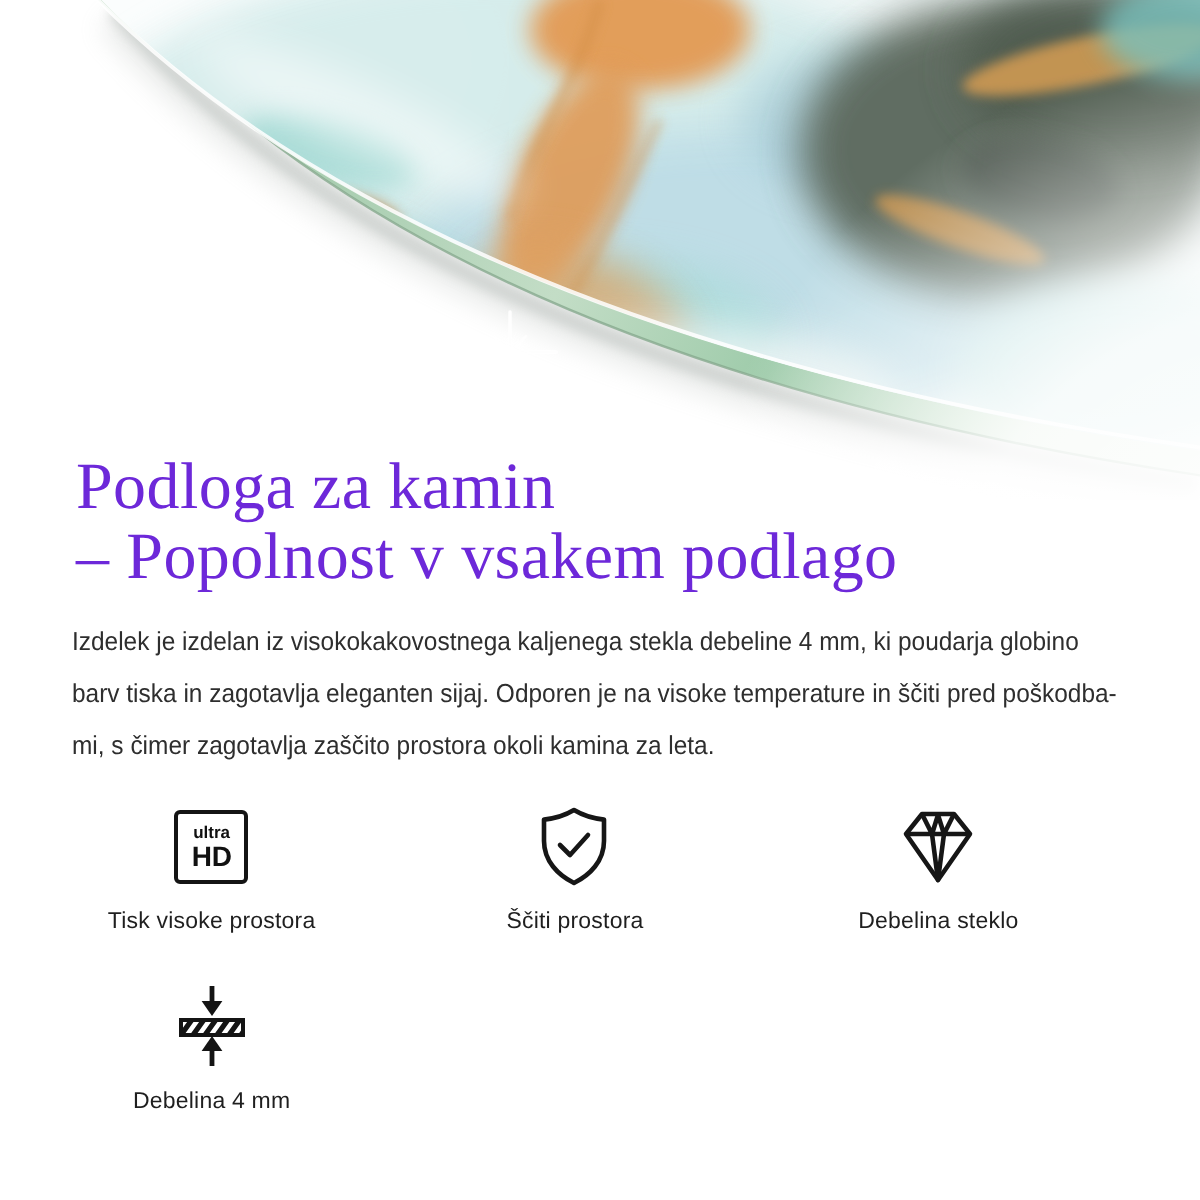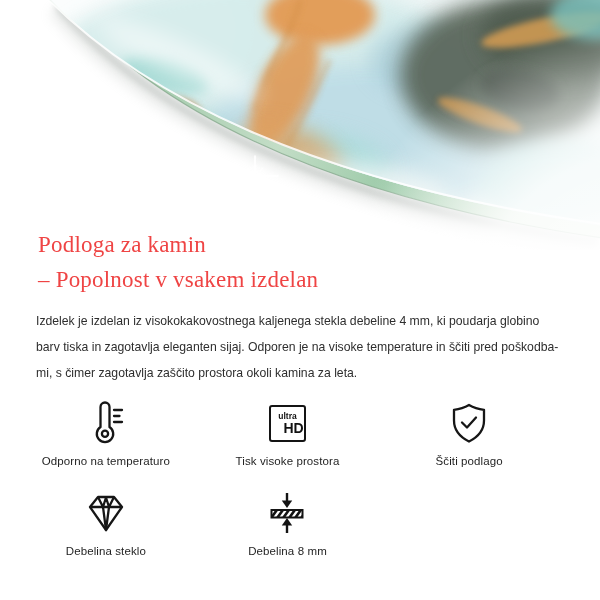--- a/index.html
+++ b/index.html
@@ -1,34 +1,34 @@
 <!DOCTYPE html>
 <html><head>
 <meta charset="utf-8">
 <style>
   html,body{margin:0;padding:0;background:#fff;}
   #app{position:relative;width:600px;height:600px;background:#ffffff;overflow:hidden;
        font-family:"Liberation Sans",sans-serif;}
   .hero{position:absolute;top:0;left:0;width:600px;height:250px;}
   .heading{position:absolute;top:227px;left:38px;width:540px;
-           font-family:"Liberation Serif",serif;font-weight:400;color:#ef4444;
-           font-size:23px;line-height:35px;letter-spacing:.2px;}
+           font-family:"Liberation Serif",serif;font-weight:400;color:#6d28d9;
+           font-size:33px;line-height:35px;letter-spacing:.2px;}
   .desc{position:absolute;top:308px;left:36px;width:560px;color:#2e2e2e;
         font-size:13px;line-height:26px;transform:scaleX(.94);transform-origin:left top;}
   .desc div{white-space:nowrap;}
   .features{position:absolute;top:400px;left:15px;width:545px;
             display:grid;grid-template-columns:repeat(3,1fr);row-gap:23px;}
   .feature{display:flex;flex-direction:column;align-items:center;}
   .feature .iconbox{height:46px;display:flex;align-items:center;justify-content:flex-end;}
   .feature .flabel{margin-top:9px;font-size:11.5px;color:#1f1f1f;letter-spacing:.1px;}
   .uhd-box{width:33px;height:33px;border:2.5px solid #141414;border-radius:3px;
            display:flex;flex-direction:column;align-items:center;justify-content:center;
            color:#111;}
   .uhd-top{font-size:8.5px;font-weight:bold;line-height:9px;}
-  .uhd-bottom{font-size:14px;font-weight:bold;line-height:14px;letter-spacing:-.2px;padding-left:12px;}
+  .uhd-bottom{font-size:14px;font-weight:bold;line-height:14px;letter-spacing:-.2px;}
   svg .stroked{fill:none;stroke:#161616;stroke-width:2.3;}
 </style>
 </head>
 <body>
 
 <div id="app">
 
   <svg class="hero" width="600" height="250" viewBox="0 0 600 250" aria-hidden="true">
     <defs>
       <clipPath id="faceClip">
@@ -96,60 +96,50 @@
 
     <g>
       <circle cx="255" cy="176" r="6" fill="#ffffff" opacity=".9" filter="url(#b3)"></circle>
       <path d="M232,176 H278 M255,156 V196" stroke="#ffffff" stroke-width="1.7" stroke-linecap="round" opacity=".95"></path>
       <path d="M247,168 L263,184 M247,184 L263,168" stroke="#ffffff" stroke-width="1.1" stroke-linecap="round" opacity=".8"></path>
     </g>
   </svg>
 
   <h1 class="heading" style="margin:0;">
     <div>Podloga za kamin</div>
-    <div>– Popolnost v vsakem izdelan</div>
+    <div>– Popolnost v vsakem podlago</div>
   </h1>
 
   <div class="desc">
     <div>Izdelek je izdelan iz visokokakovostnega kaljenega stekla debeline 4 mm, ki poudarja globino</div>
     <div>barv tiska in zagotavlja eleganten sijaj. Odporen je na visoke temperature in ščiti pred poškodba-</div>
     <div>mi, s čimer zagotavlja zaščito prostora okoli kamina za leta.</div>
   </div>
 
   <div class="features">
 
-    <div class="feature">
-      <div class="iconbox">
-        <svg width="44" height="46" viewBox="0 0 44 46">
-          <path class="stroked" d="M16.5,7 a4.5,4.5 0 0 1 9,0 V27 a8.2,8.2 0 1 1 -9,0 Z"></path>
-          <circle class="stroked" cx="21" cy="33.8" r="3.1"></circle>
-          <path class="stroked" d="M30,10 H38 M30,16 H35.5 M30,22 H38" stroke-linecap="round" stroke-width="2"></path>
-        </svg>
-      </div>
-      <div class="flabel">Odporno na temperaturo</div>
-    </div>
 
     <div class="feature">
       <div class="iconbox">
         <div class="uhd-box">
           <span class="uhd-top">ultra</span>
           <span class="uhd-bottom">HD</span>
         </div>
       </div>
       <div class="flabel">Tisk visoke prostora</div>
     </div>
 
     <div class="feature">
       <div class="iconbox">
         <svg width="44" height="44" viewBox="0 0 44 44">
           <path class="stroked" stroke-linejoin="round" d="M22,4 C27,7 32,8.3 37,8.8 V19.5 C37,29.5 30,36.5 22,40.5 C14,36.5 7,29.5 7,19.5 V8.8 C12,8.3 17,7 22,4 Z"></path>
           <path class="stroked" d="M15,21.5 L20,26.5 L29,16.5" stroke-linecap="round" stroke-linejoin="round" stroke-width="2.5"></path>
         </svg>
       </div>
-      <div class="flabel">Ščiti podlago</div>
+      <div class="flabel">Ščiti prostora</div>
     </div>
 
     <div class="feature">
       <div class="iconbox">
         <svg width="44" height="44" viewBox="0 0 44 44">
           <path class="stroked" stroke-width="2" stroke-linejoin="round" d="M6,16 L14,6 H30 L38,16 L22,39 Z"></path>
           <path class="stroked" stroke-width="1.8" stroke-linejoin="round" d="M6,16 H38 M14,6 L19,16 L22,6.5 L25,16 L30,6 M19,16 L22,39 L25,16"></path>
         </svg>
       </div>
       <div class="flabel">Debelina steklo</div>
@@ -167,17 +157,17 @@
           <rect x="6.5" y="19" width="31" height="7.5" fill="#ffffff" stroke="#141414" stroke-width="2"></rect>
           <g clip-path="url(#barClip)">
             <path d="M4,30 L14,16 M10,30 L20,16 M16,30 L26,16 M22,30 L32,16 M28,30 L38,16 M34,30 L44,16" stroke="#141414" stroke-width="2.6"></path>
           </g>
           <path d="M22,2 V10" stroke="#141414" stroke-width="2.4"></path>
           <polygon points="16.8,9.5 27.2,9.5 22,17" fill="#141414"></polygon>
           <path d="M22,42 V34" stroke="#141414" stroke-width="2.4"></path>
           <polygon points="16.8,34.5 27.2,34.5 22,27" fill="#141414"></polygon>
         </svg>
       </div>
-      <div class="flabel">Debelina 8 mm</div>
+      <div class="flabel">Debelina 4 mm</div>
     </div>
 
   </div>
 </div>
 
 </body></html>

